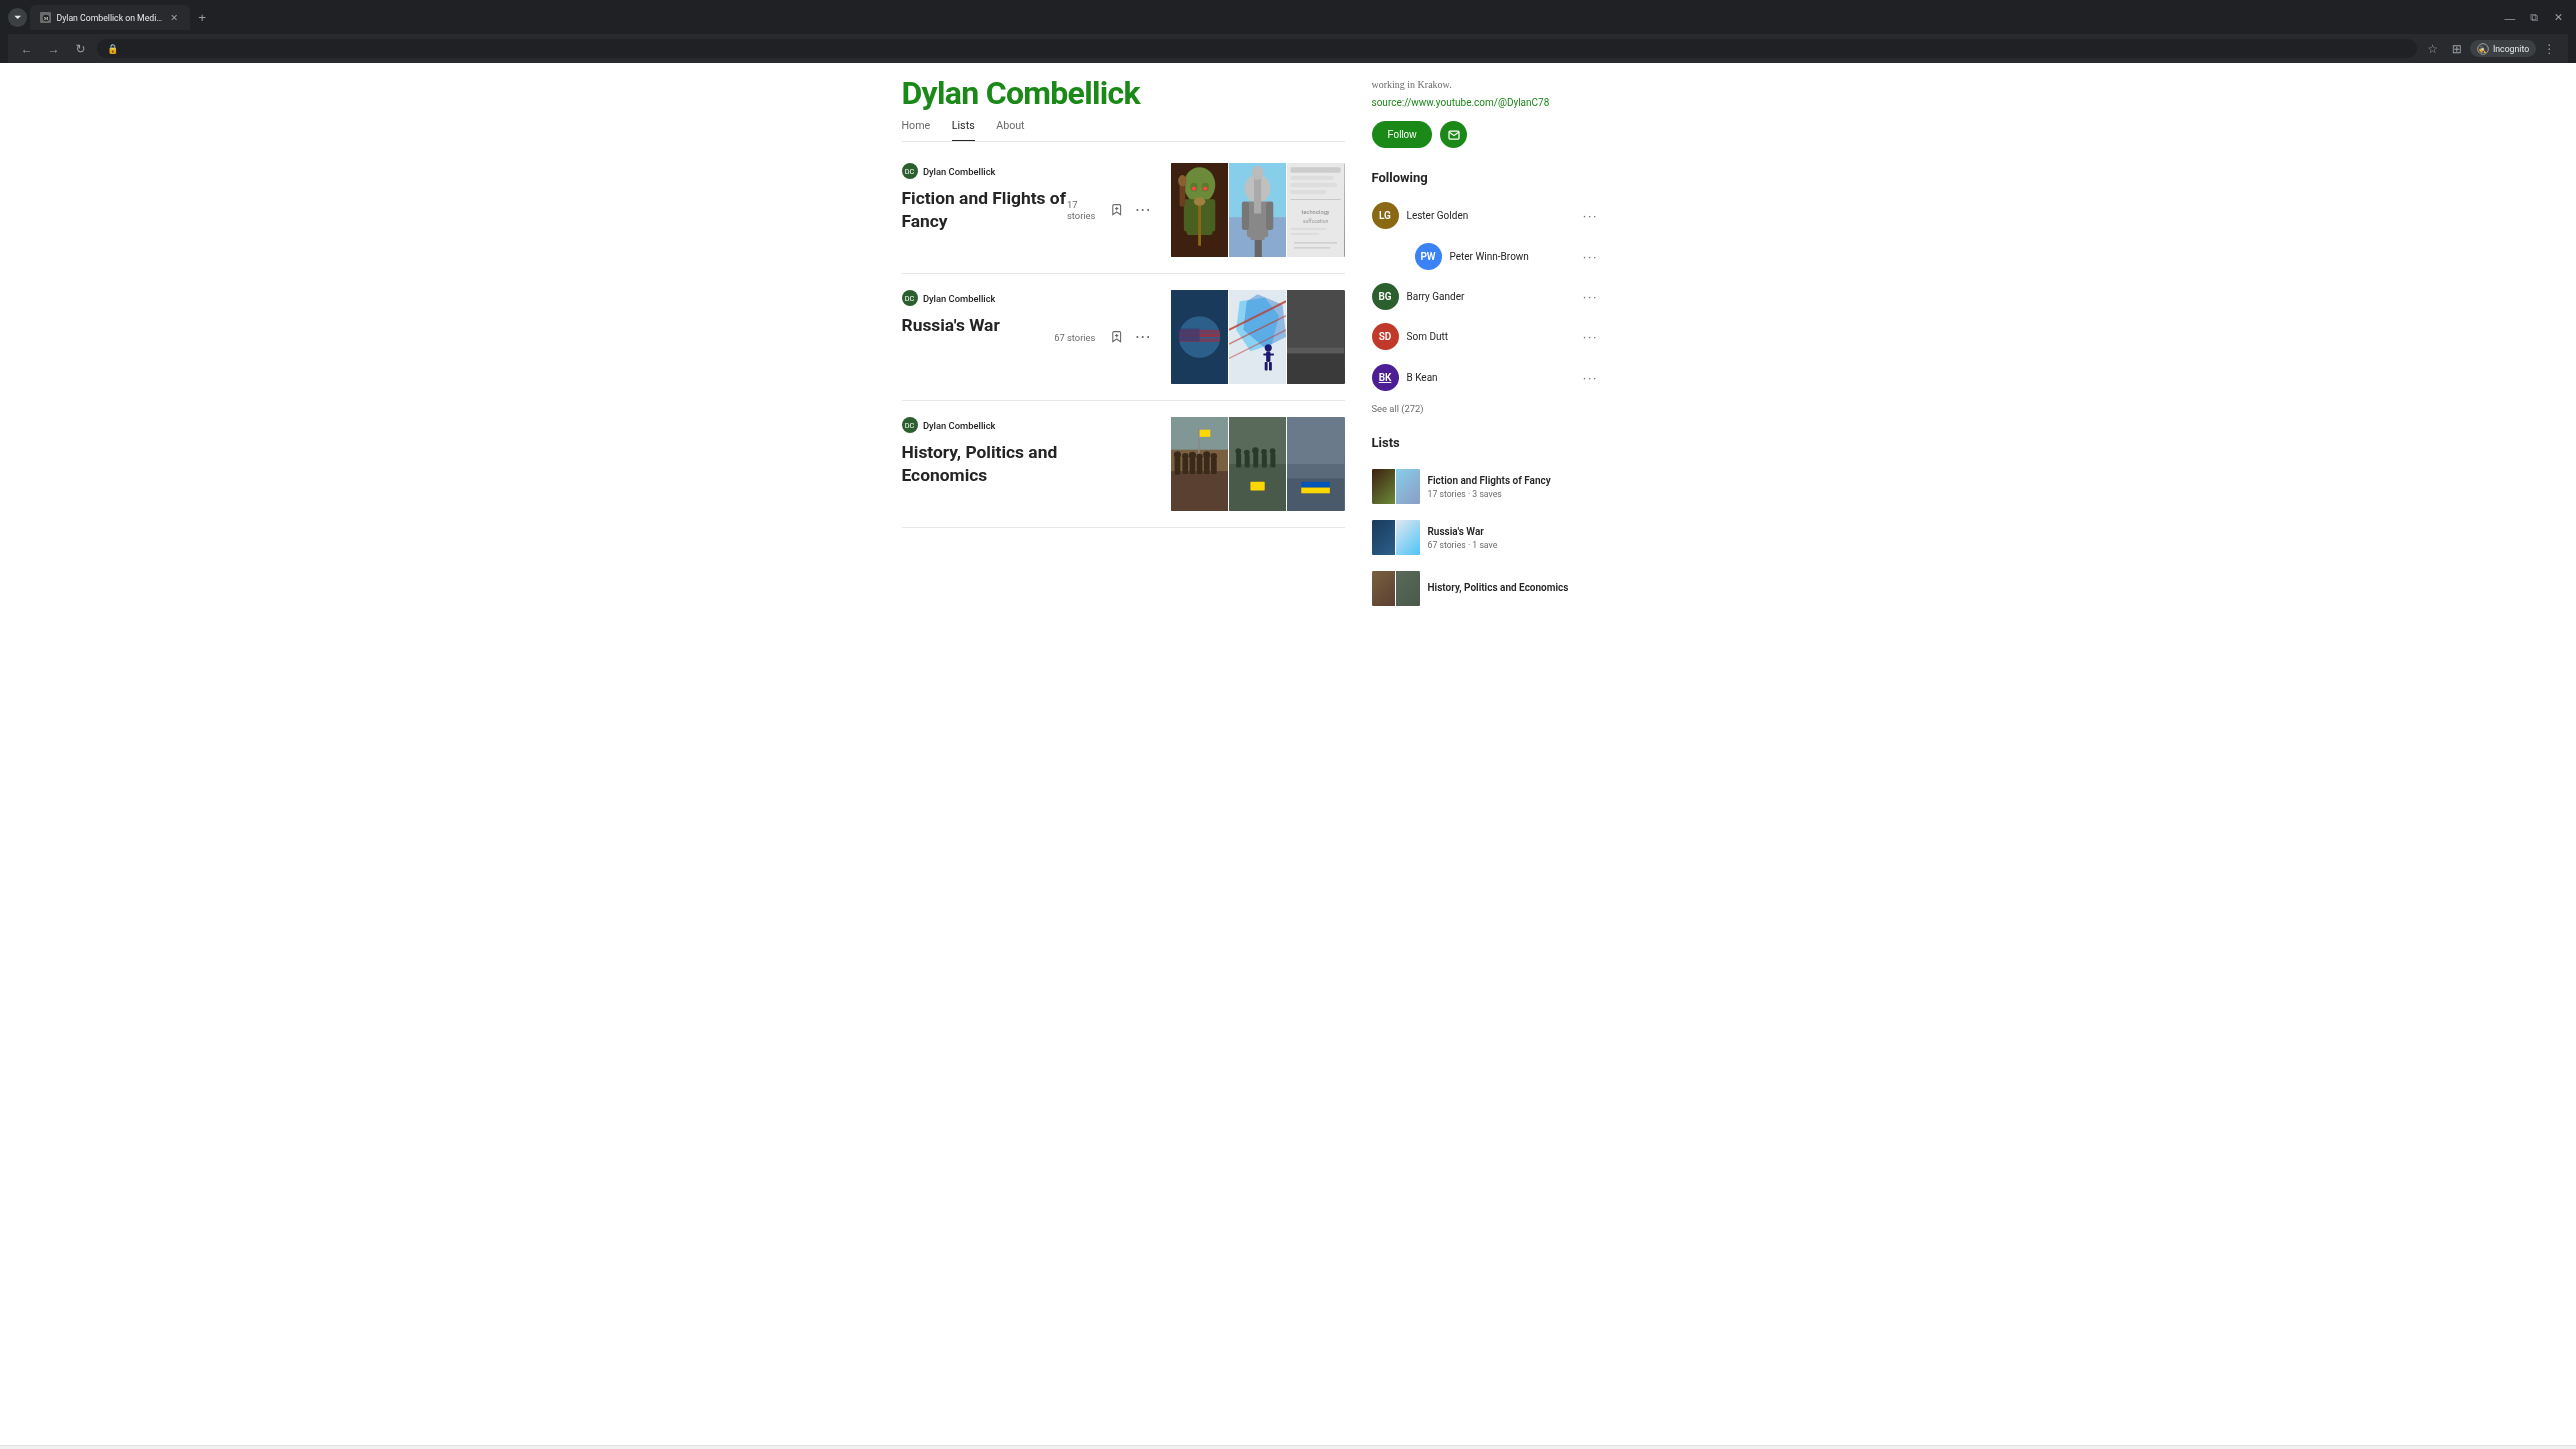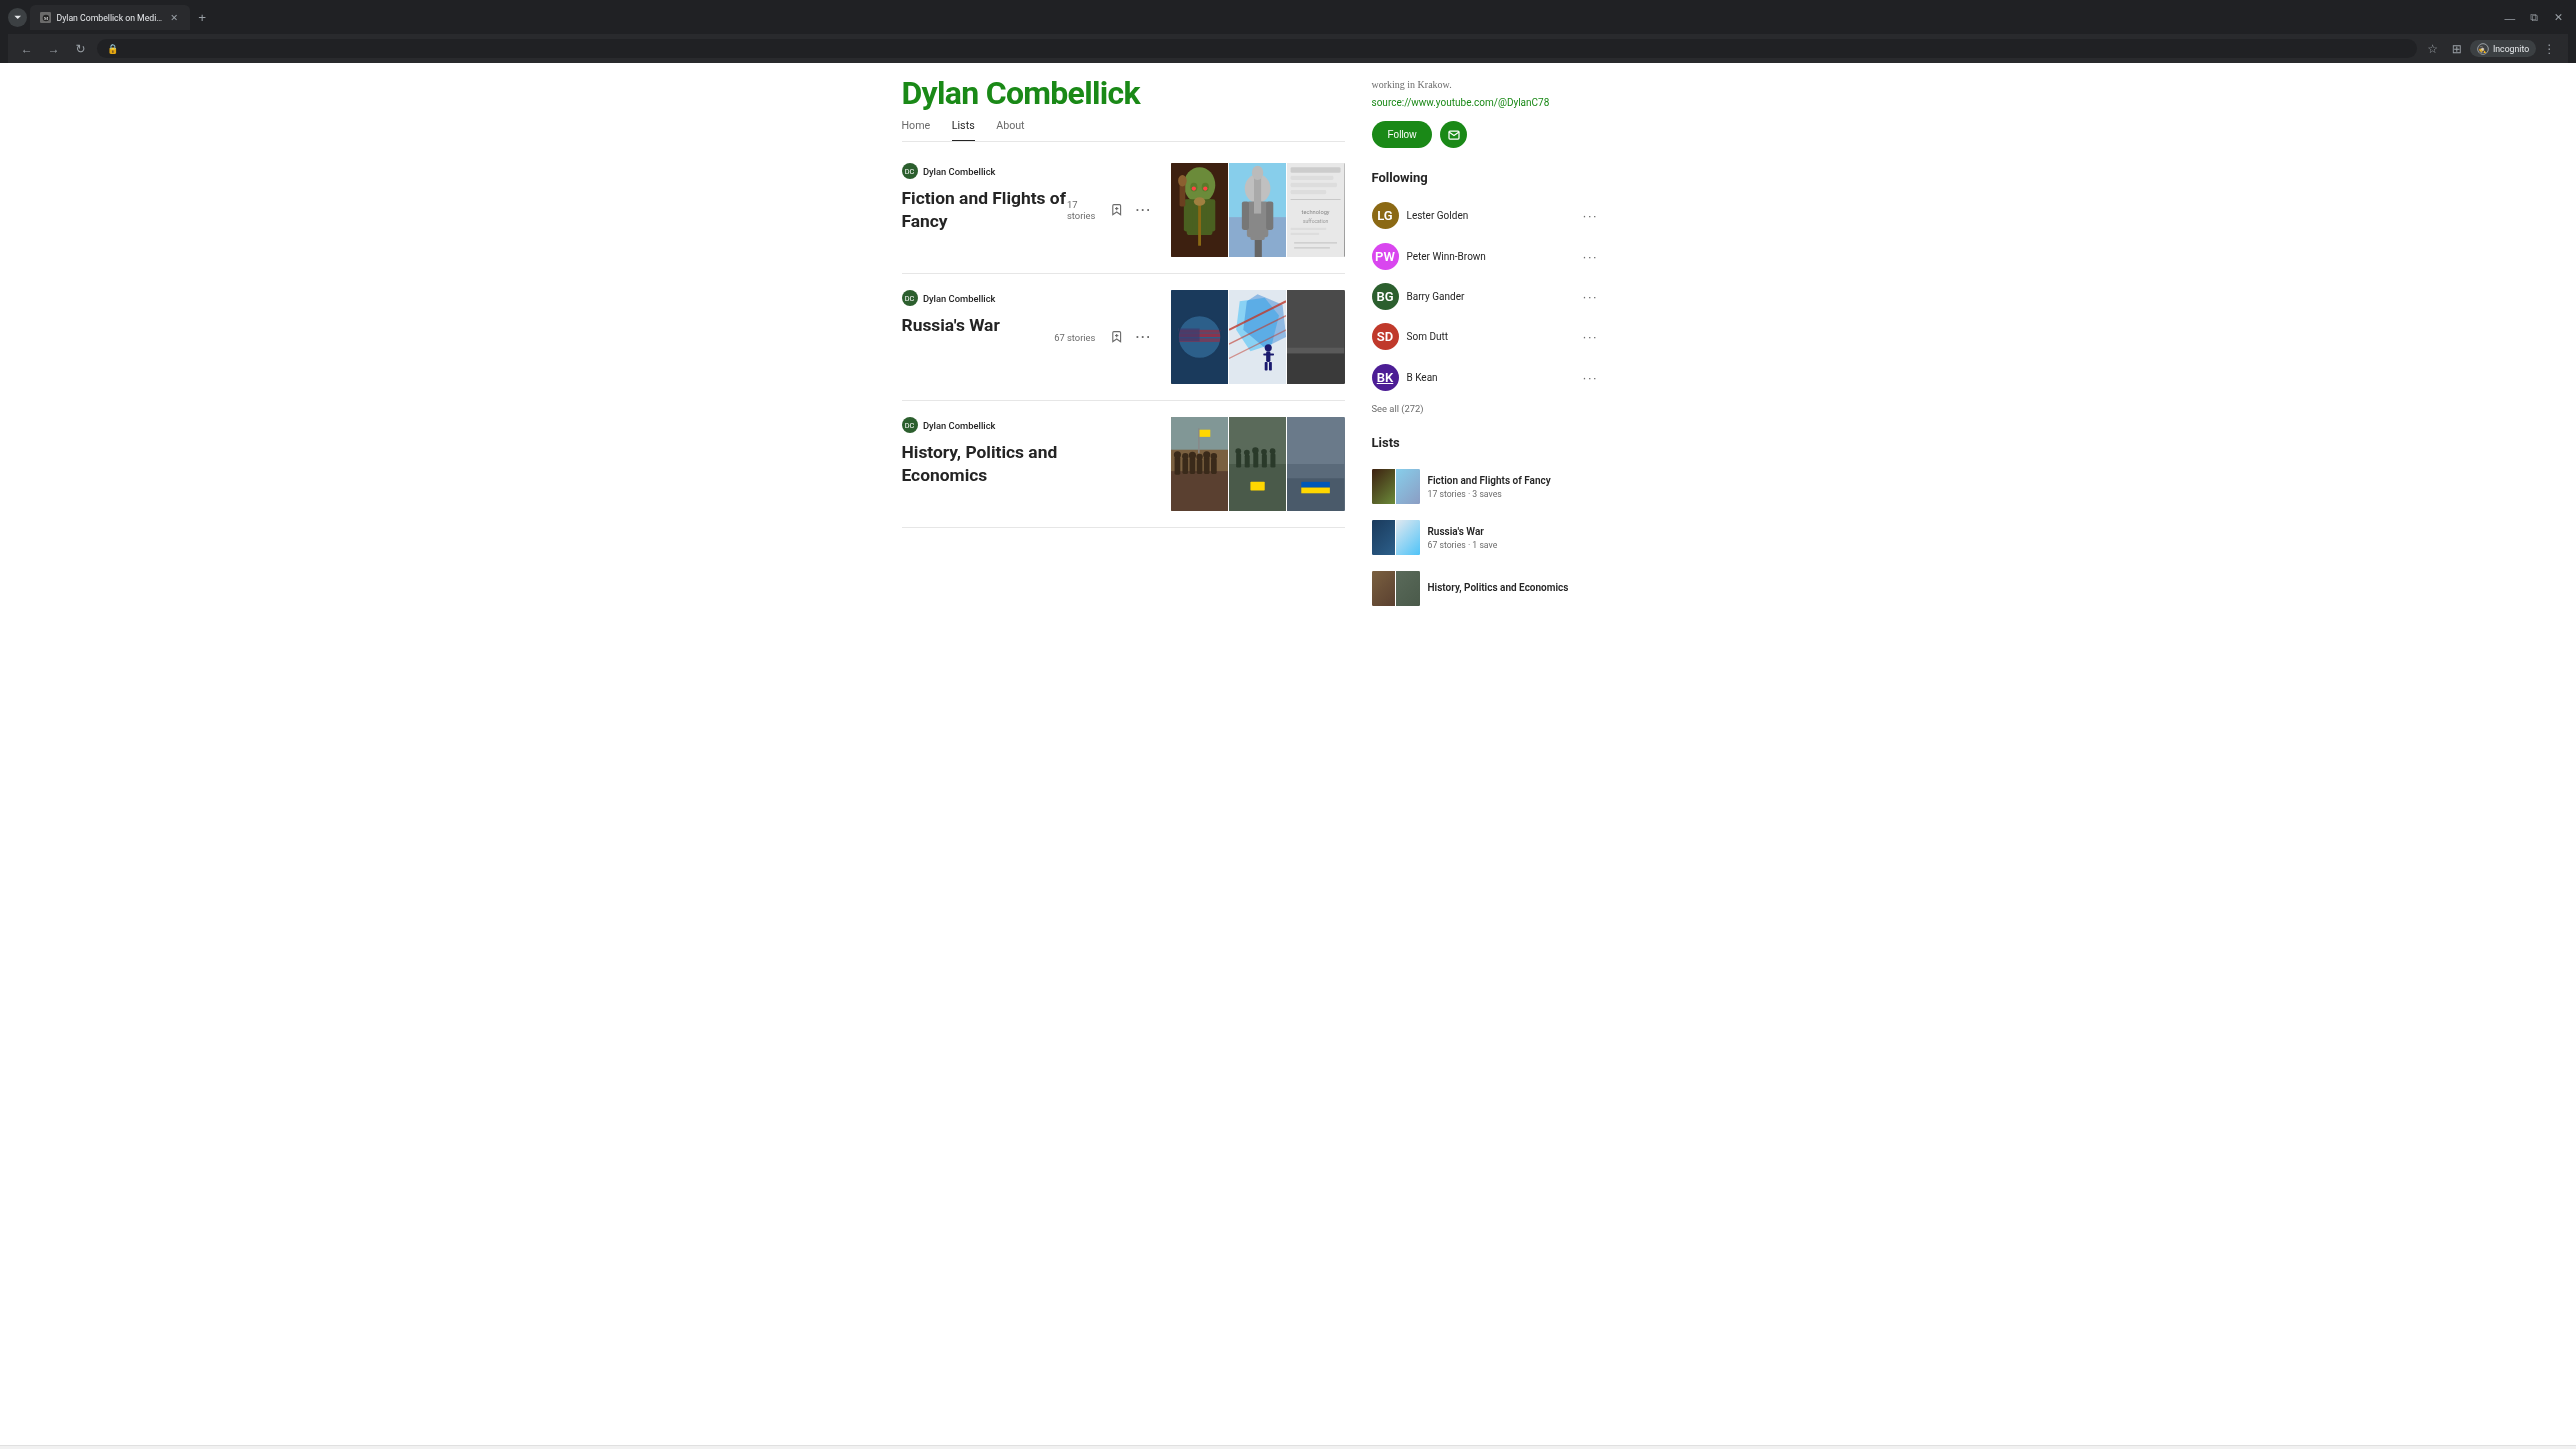--- a/index.html
+++ b/index.html
@@ -362,21 +362,21 @@
       gap: 8px;
       cursor: pointer;
     }
     .following-avatar {
       width: 27px; height: 27px;
       border-radius: 50%;
       background: #c0c0c0;
       flex-shrink: 0;
       overflow: hidden;
       display: flex; align-items: center; justify-content: center;
-      font-size: 13px; color: #fff; font-weight: 600;
+      font-size: 10px; color: #fff; font-weight: 600;
     }
     .following-name {
       flex: 1;
       font-size: 10px;
       color: #242424;
     }
     .more-btn {
       background: none; border: none;
       cursor: pointer;
       color: #6b6b6b;
@@ -432,21 +432,21 @@
     .status-bar {
       background: #f1f1f1;
       padding: 2.7px 8px;
       font-size: 8px;
       color: #6b6b6b;
       border-top: 0.7px solid #e0e0e0;
     }
 
     
     .av-lg { background: #8B6914; }
-    .av-pw { background: #d946ef; }
+    .av-pw { background: #3b82f6; margin-left: 43px; }
     .av-bg { background: #2c5f2e; }
     .av-sd { background: #c0392b; }
     .av-bk { background: #4c1d95; text-decoration: underline; }
     .av-dc { background: #2c5f2e; }
   </style>
 </head>
 <body>
 
 <div class="browser-chrome">
   <div class="tab-bar">

